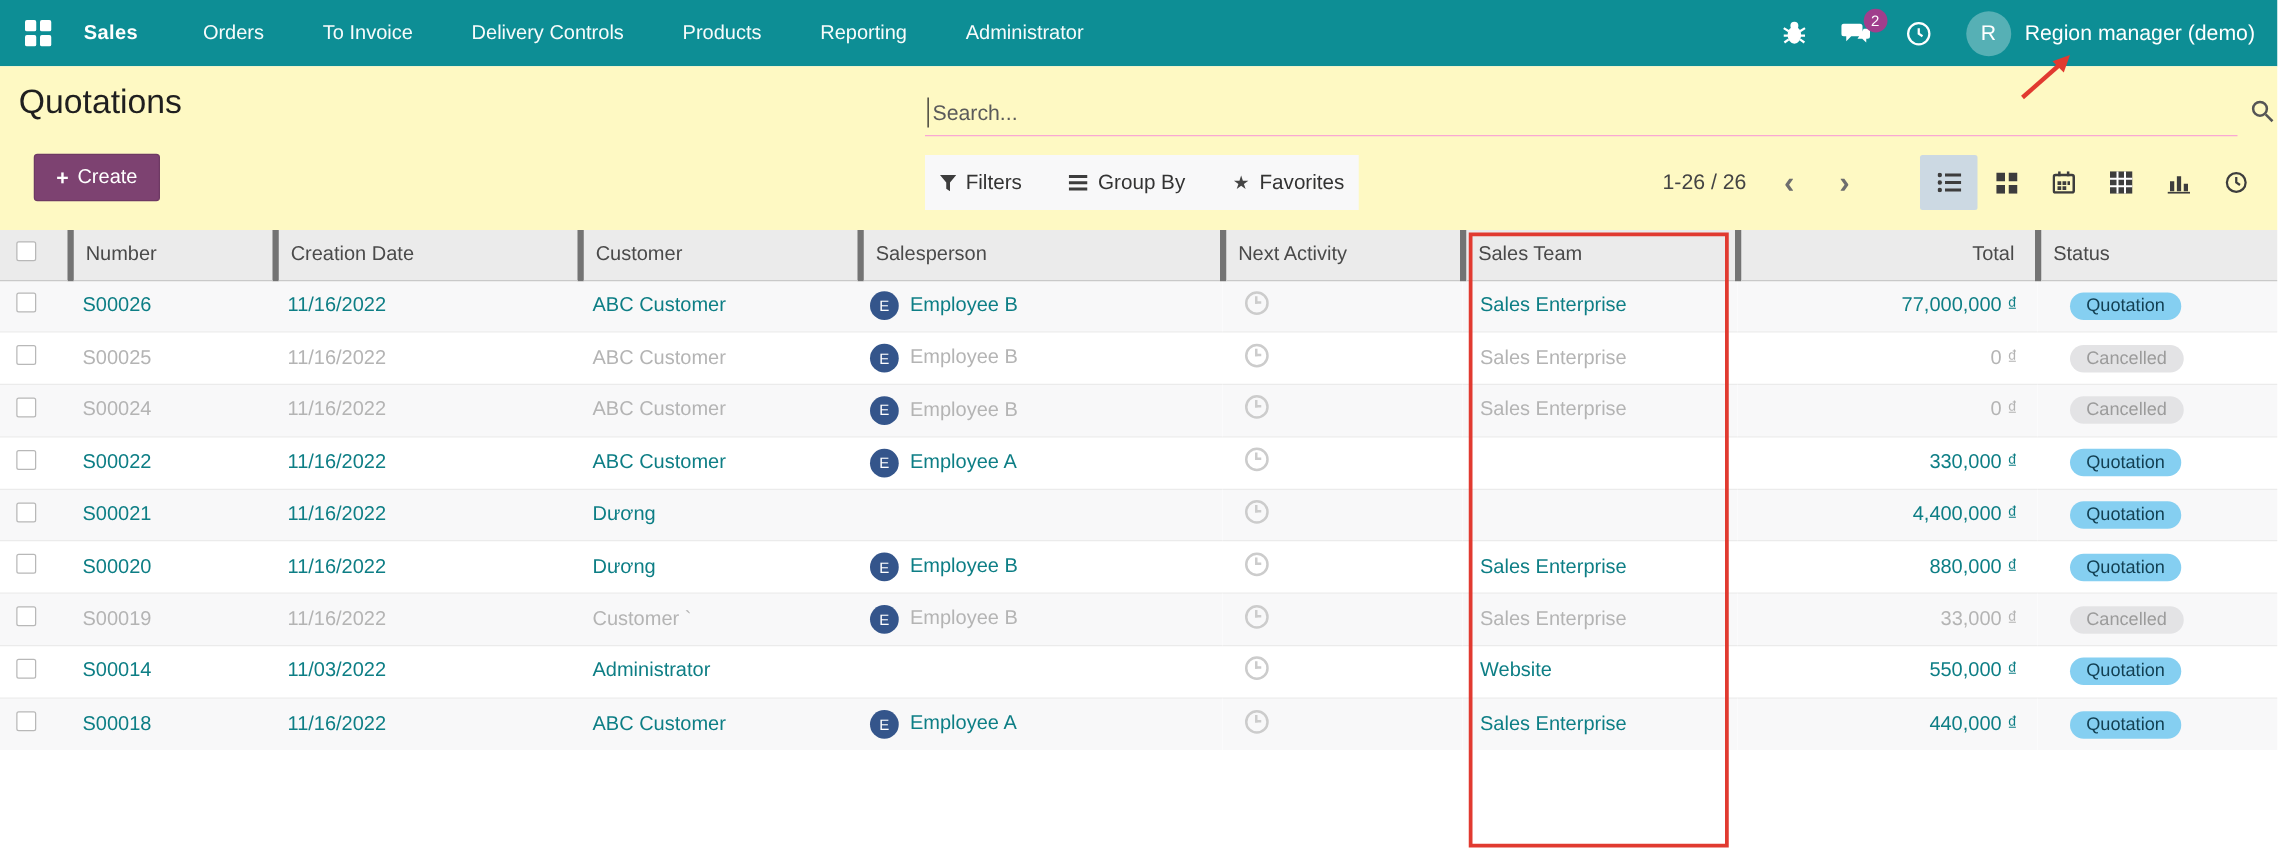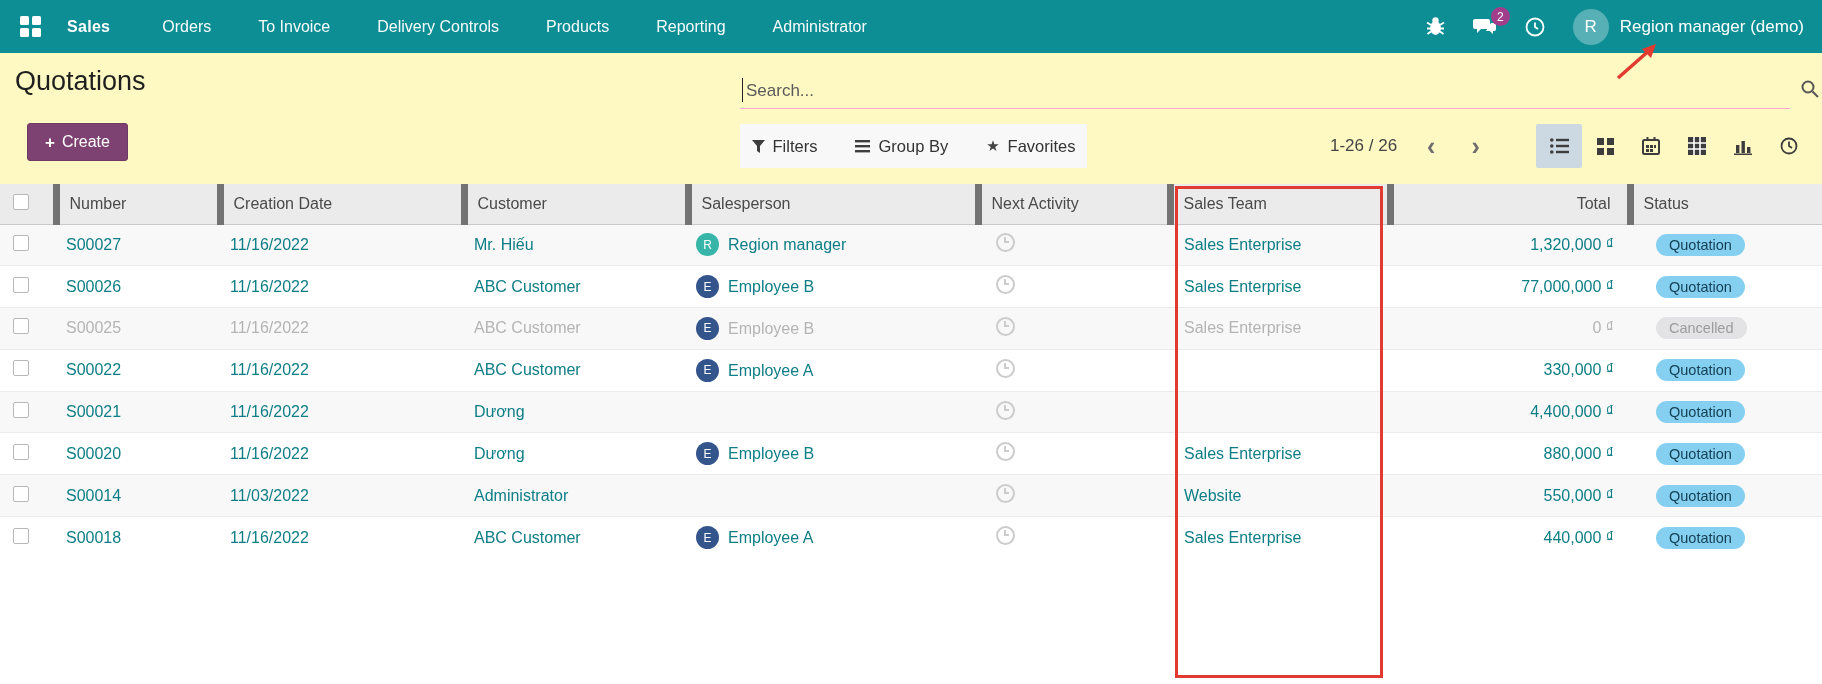--- a/index.html
+++ b/index.html
@@ -68,21 +68,21 @@
     width:46px; height:44px; display:flex; align-items:center; justify-content:center;
     color:#454545; cursor:pointer; border-radius:2px;
   }
   .sw-btn.active { background:#ccd9e3; }
 
   
   table { width:1822px; border-collapse:collapse; table-layout:fixed; }
   thead th {
     background:#ebebeb; height:40px; font-weight:400; font-size:16px; color:#4a4a4a;
     text-align:left; padding-left:10px; border-bottom:1px solid #c9c9c9;
-    border-left:7px solid #737373; cursor:pointer; white-space:nowrap;
+    border-left:5px solid #737373; cursor:pointer; white-space:nowrap;
   }
   thead th:first-child { border-left:none; }
   th.c-total, td.c-total { text-align:right; padding-right:16px; }
   tbody tr { height:41.8px; border-top:1px solid #ebebeb; background:#fff; }
   tbody tr:nth-child(odd) { background:#f8f8f9; }
   tbody td { font-size:16px; color:#0d7e85; padding-left:10px; white-space:nowrap; overflow:hidden; }
   td.c-check, th.c-check { padding-left:13px; }
   .row-check { width:16px; height:16px; appearance:none; border:1px solid #b8b8b8; border-radius:2px; background:#fff; cursor:pointer; }
   td.c-num a { color:#0d7e85; text-decoration:none; cursor:pointer; }
   td.c-sp { padding-left:8px; }
@@ -294,51 +294,51 @@
       <th>Salesperson</th>
       <th>Next Activity</th>
       <th>Sales Team</th>
       <th class="c-total">Total</th>
       <th>Status</th>
     </tr>
   </thead>
   <tbody>
     <tr>
       <td class="c-check"><input type="checkbox" class="row-check" style=""></td>
-      <td class="c-num"><a>S00027</a></td>
-      <td>11/16/2022</td>
-      <td>Mr. Hiếu</td>
-      <td class="c-sp"><span class="avatar" style="background-color: rgb(54, 181, 168);">R</span><span class="sp-name">Region manager</span></td>
-      <td class="c-act"><span class="clock"></span></td>
-      <td class="c-team">Sales Enterprise</td>
-      <td class="c-total">1,320,000 ₫</td>
-      <td class="c-status"><span class="pill q">Quotation</span></td>
-    </tr>
-    <tr>
-      <td class="c-check"><input type="checkbox" class="row-check" style=""></td>
       <td class="c-num"><a>S00026</a></td>
       <td>11/16/2022</td>
       <td>ABC Customer</td>
       <td class="c-sp"><span class="avatar" style="background-color: rgb(52, 85, 139);">E</span><span class="sp-name">Employee B</span></td>
       <td class="c-act"><span class="clock"></span></td>
       <td class="c-team">Sales Enterprise</td>
       <td class="c-total">77,000,000 ₫</td>
       <td class="c-status"><span class="pill q">Quotation</span></td>
     </tr>
     <tr class="muted">
       <td class="c-check"><input type="checkbox" class="row-check" style=""></td>
       <td class="c-num"><a>S00025</a></td>
       <td>11/16/2022</td>
       <td>ABC Customer</td>
       <td class="c-sp"><span class="avatar" style="background-color: rgb(52, 85, 139);">E</span><span class="sp-name">Employee B</span></td>
       <td class="c-act"><span class="clock"></span></td>
       <td class="c-team">Sales Enterprise</td>
       <td class="c-total">0 ₫</td>
       <td class="c-status"><span class="pill c">Cancelled</span></td>
     </tr>
+    <tr class="muted">
+      <td class="c-check"><input type="checkbox" class="row-check" style=""></td>
+      <td class="c-num"><a>S00024</a></td>
+      <td>11/16/2022</td>
+      <td>ABC Customer</td>
+      <td class="c-sp"><span class="avatar" style="background-color: rgb(52, 85, 139);">E</span><span class="sp-name">Employee B</span></td>
+      <td class="c-act"><span class="clock"></span></td>
+      <td class="c-team">Sales Enterprise</td>
+      <td class="c-total">0 ₫</td>
+      <td class="c-status"><span class="pill c">Cancelled</span></td>
+    </tr>
     <tr>
       <td class="c-check"><input type="checkbox" class="row-check" style=""></td>
       <td class="c-num"><a>S00022</a></td>
       <td>11/16/2022</td>
       <td>ABC Customer</td>
       <td class="c-sp"><span class="avatar" style="background-color: rgb(52, 85, 139);">E</span><span class="sp-name">Employee A</span></td>
       <td class="c-act"><span class="clock"></span></td>
       <td class="c-team"></td>
       <td class="c-total">330,000 ₫</td>
       <td class="c-status"><span class="pill q">Quotation</span></td>
@@ -357,20 +357,31 @@
     <tr>
       <td class="c-check"><input type="checkbox" class="row-check" style=""></td>
       <td class="c-num"><a>S00020</a></td>
       <td>11/16/2022</td>
       <td>Dương</td>
       <td class="c-sp"><span class="avatar" style="background-color: rgb(52, 85, 139);">E</span><span class="sp-name">Employee B</span></td>
       <td class="c-act"><span class="clock"></span></td>
       <td class="c-team">Sales Enterprise</td>
       <td class="c-total">880,000 ₫</td>
       <td class="c-status"><span class="pill q">Quotation</span></td>
+    </tr>
+    <tr class="muted">
+      <td class="c-check"><input type="checkbox" class="row-check" style=""></td>
+      <td class="c-num"><a>S00019</a></td>
+      <td>11/16/2022</td>
+      <td>Customer `</td>
+      <td class="c-sp"><span class="avatar" style="background-color: rgb(52, 85, 139);">E</span><span class="sp-name">Employee B</span></td>
+      <td class="c-act"><span class="clock"></span></td>
+      <td class="c-team">Sales Enterprise</td>
+      <td class="c-total">33,000 ₫</td>
+      <td class="c-status"><span class="pill c">Cancelled</span></td>
     </tr>
     <tr>
       <td class="c-check"><input type="checkbox" class="row-check" style=""></td>
       <td class="c-num"><a>S00014</a></td>
       <td>11/03/2022</td>
       <td>Administrator</td>
       <td class="c-sp"><span class="sp-name"></span></td>
       <td class="c-act"><span class="clock"></span></td>
       <td class="c-team">Website</td>
       <td class="c-total">550,000 ₫</td>

